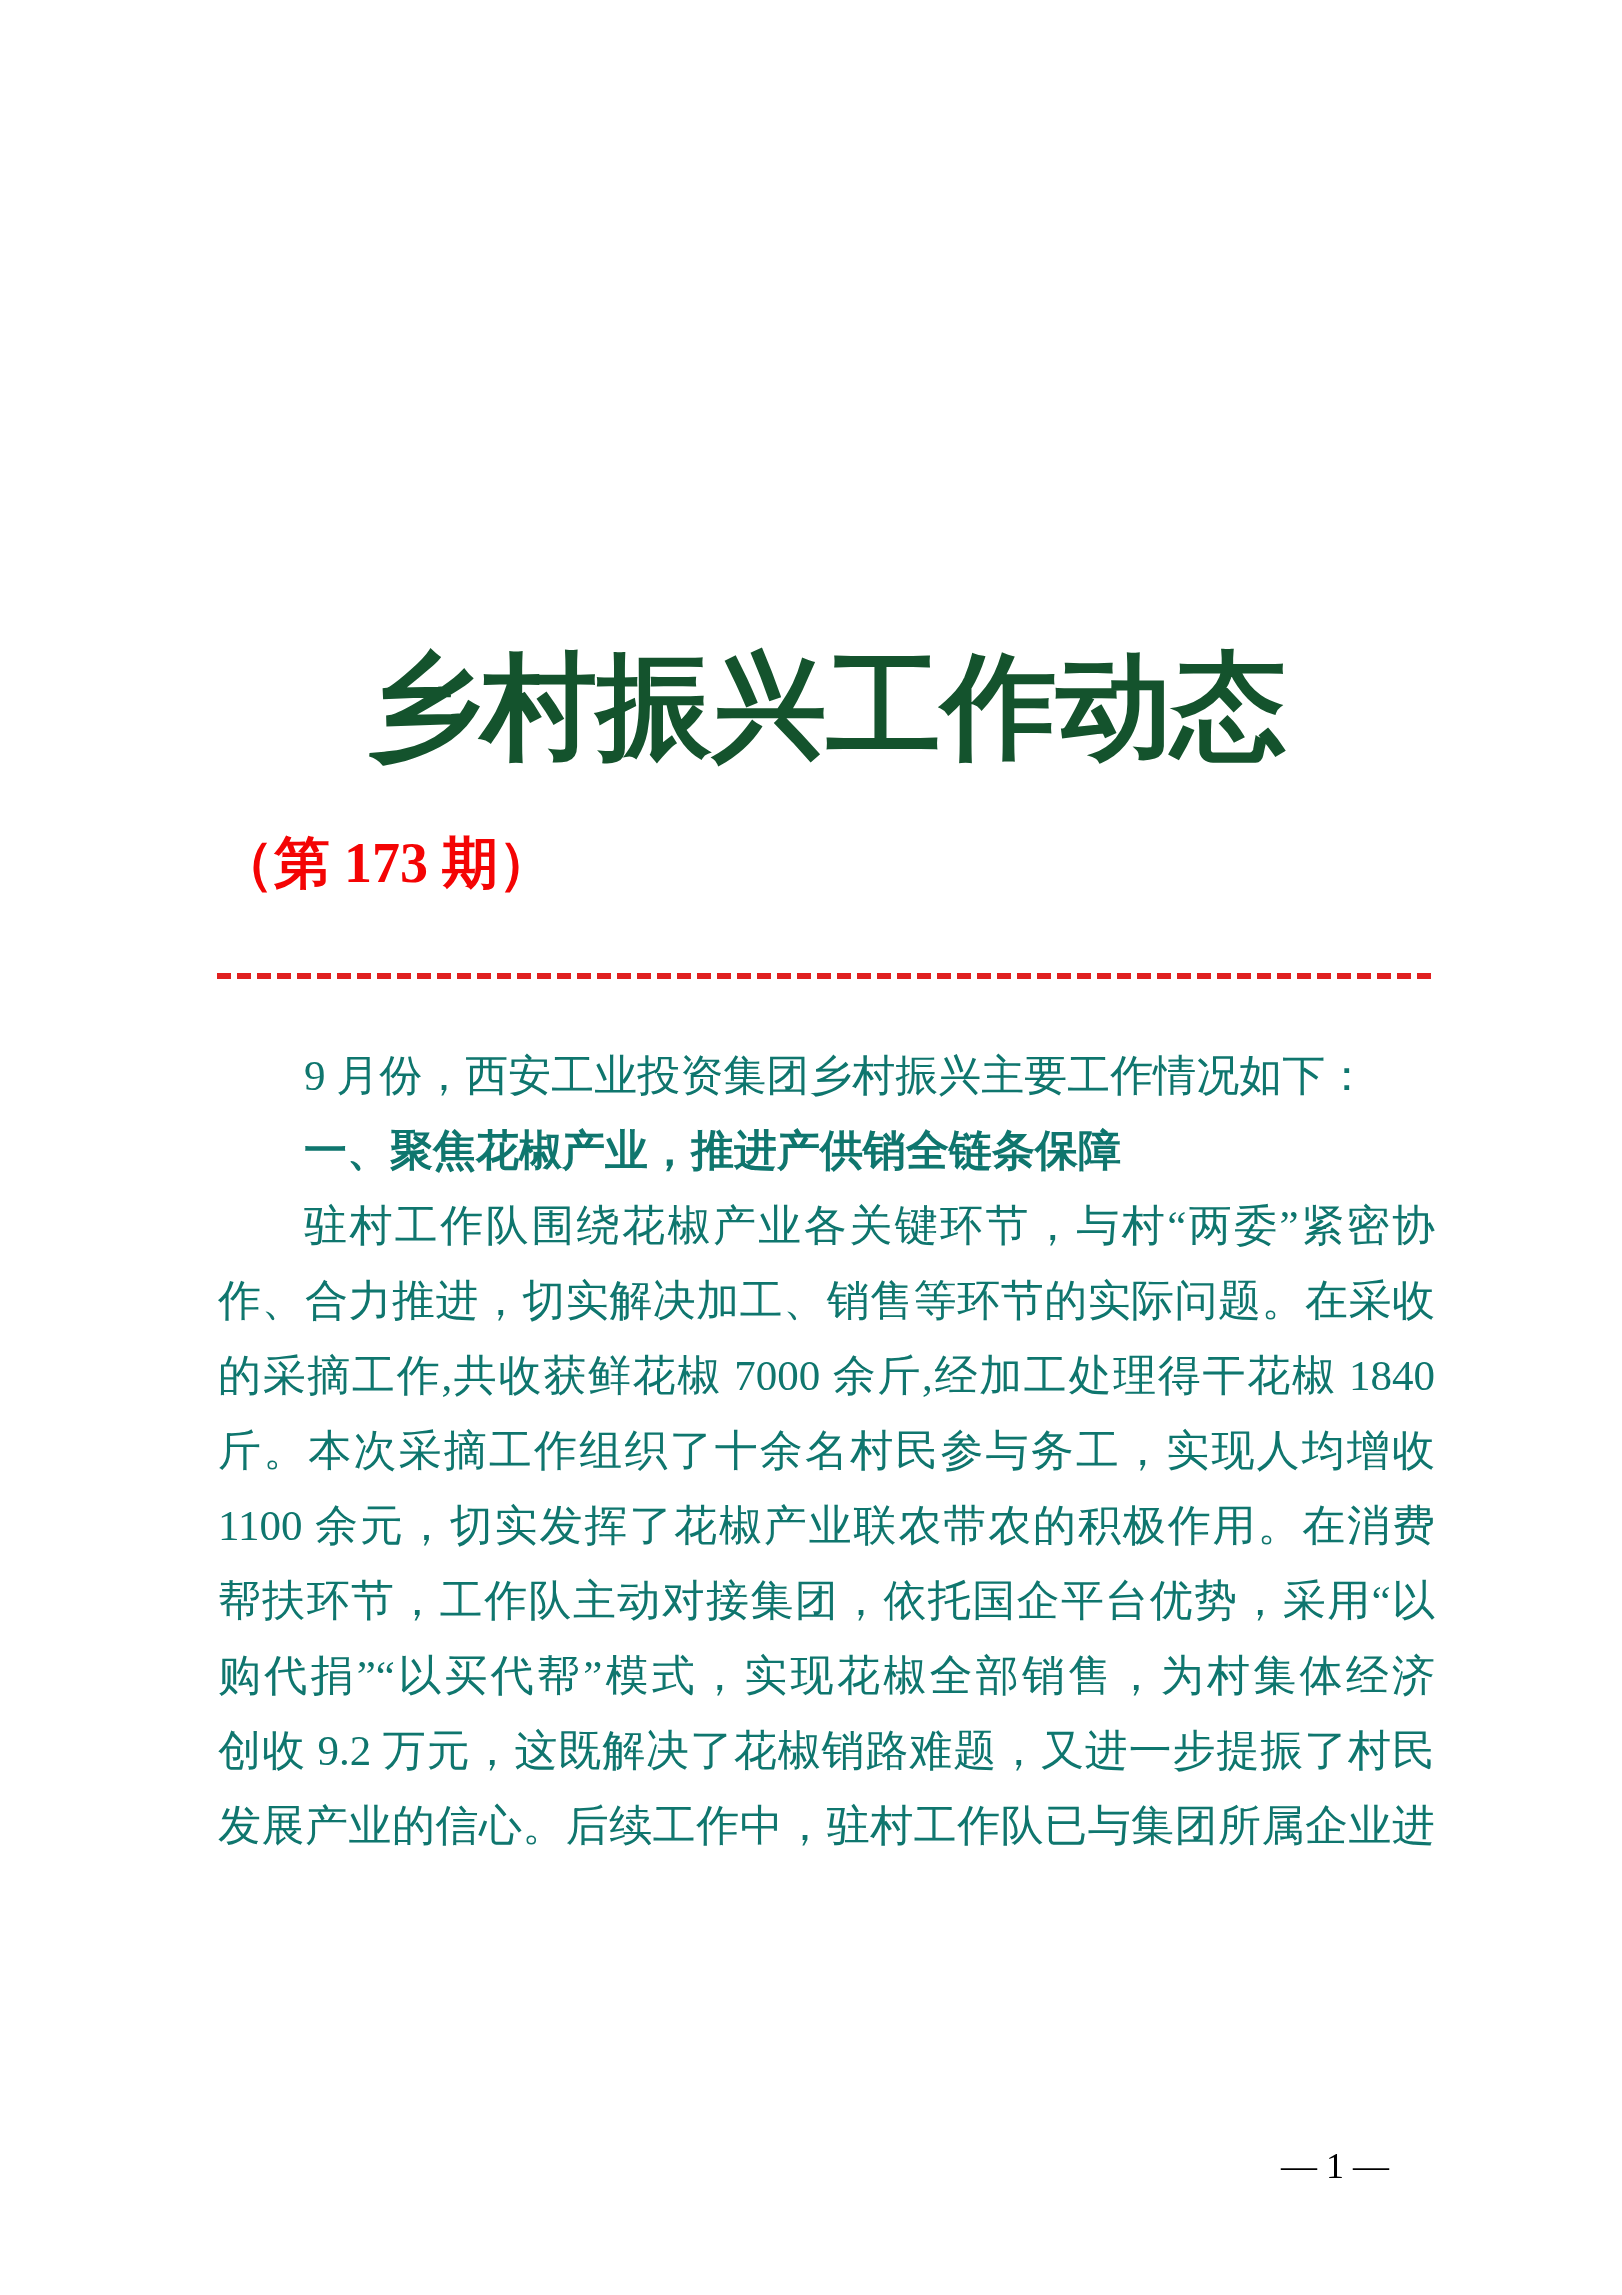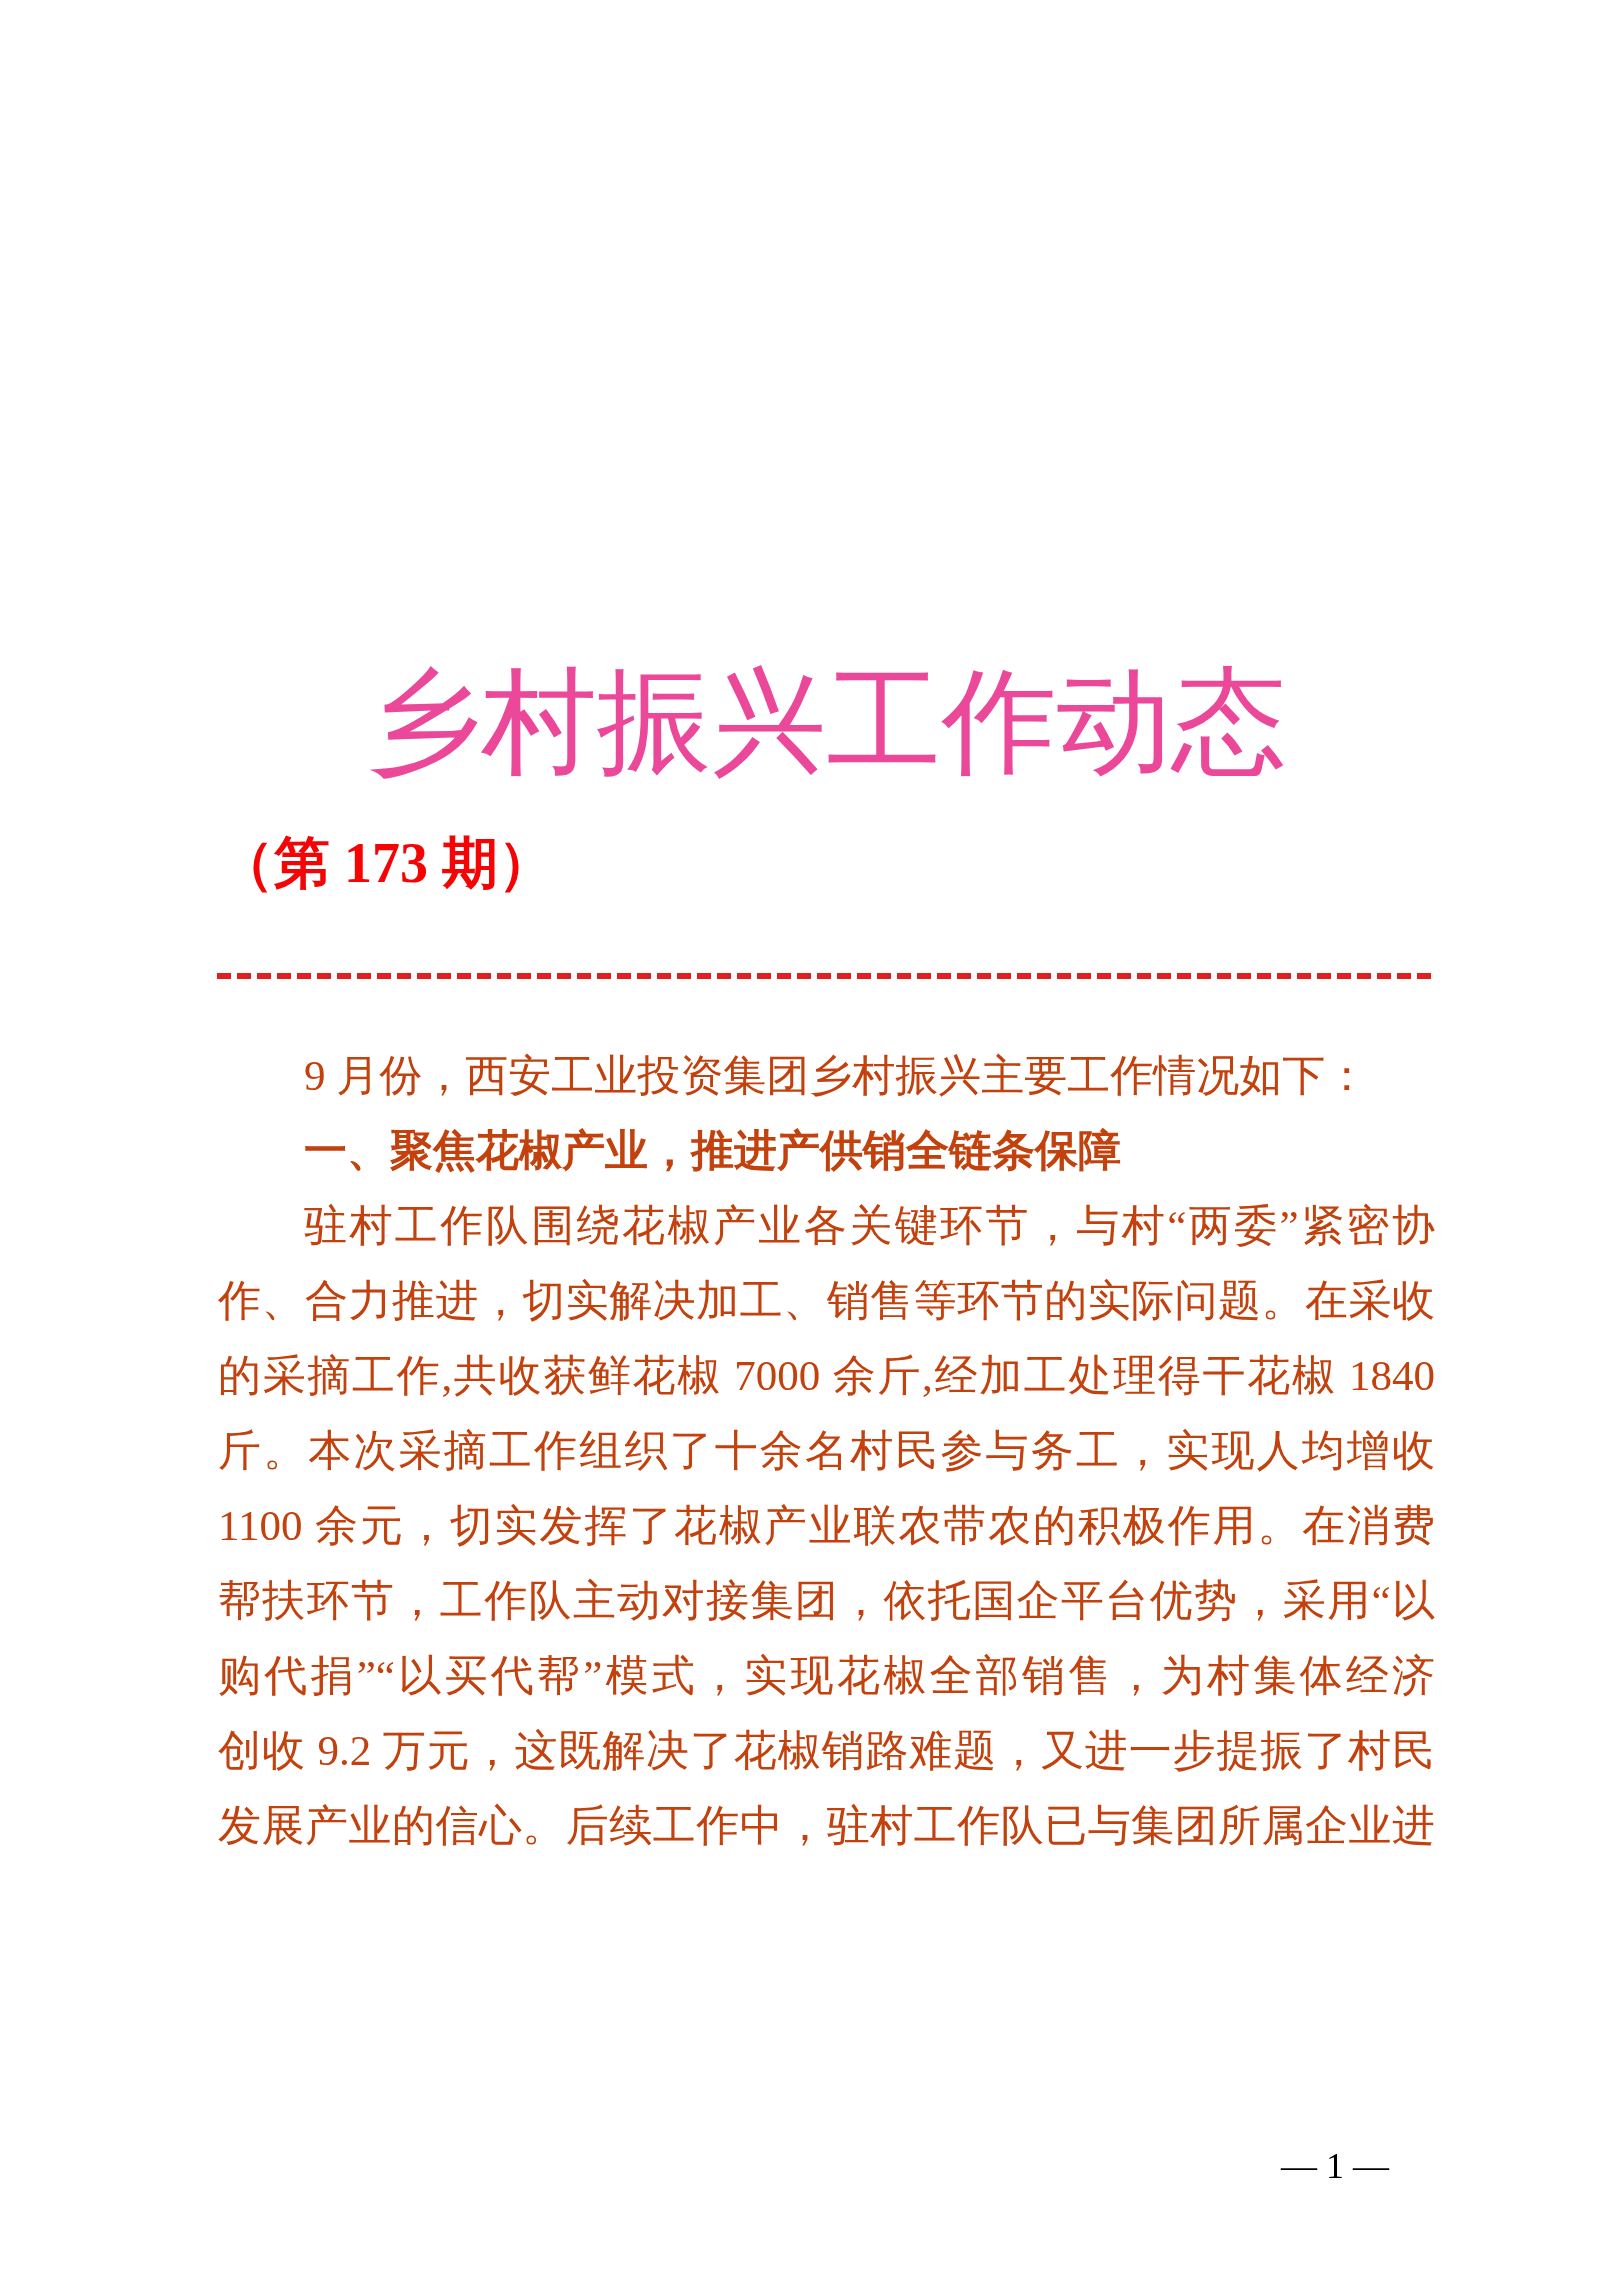--- a/index.html
+++ b/index.html
@@ -13,26 +13,26 @@
     height: 2295px;
     background: #ffffff;
     font-family: "Liberation Serif", serif;
     color: #000000;
     overflow: hidden;
   }
   .doc-title {
     position: absolute;
     left: 218px;
     width: 1217px;
-    top: 657px;
+    top: 642px;
     text-align: center;
     font-size: 115px;
     line-height: 1.15;
-    font-weight: normal;
-    color: #ec4899;
+    font-weight: bold;
+    color: #14532d;
     letter-spacing: 0px;
     white-space: nowrap;
   }
   .doc-issue {
     position: absolute;
     left: 218px;
     width: 1217px;
     top: 830px;
     text-align: left;
     font-size: 56px;
@@ -53,21 +53,21 @@
       transparent 13.6px, transparent 20px
     );
   }
   .body-text {
     position: absolute;
     left: 218px;
     top: 1038px;
     width: 1217px;
     font-size: 43px;
     line-height: 75px;
-    color: #c2410c;
+    color: #0f766e;
   }
   .line {
     height: 75px;
     overflow: visible;
   }
   .indent {
     text-indent: 86px;
   }
   .heading-line {
     font-family: Liberation Serif, serif;

